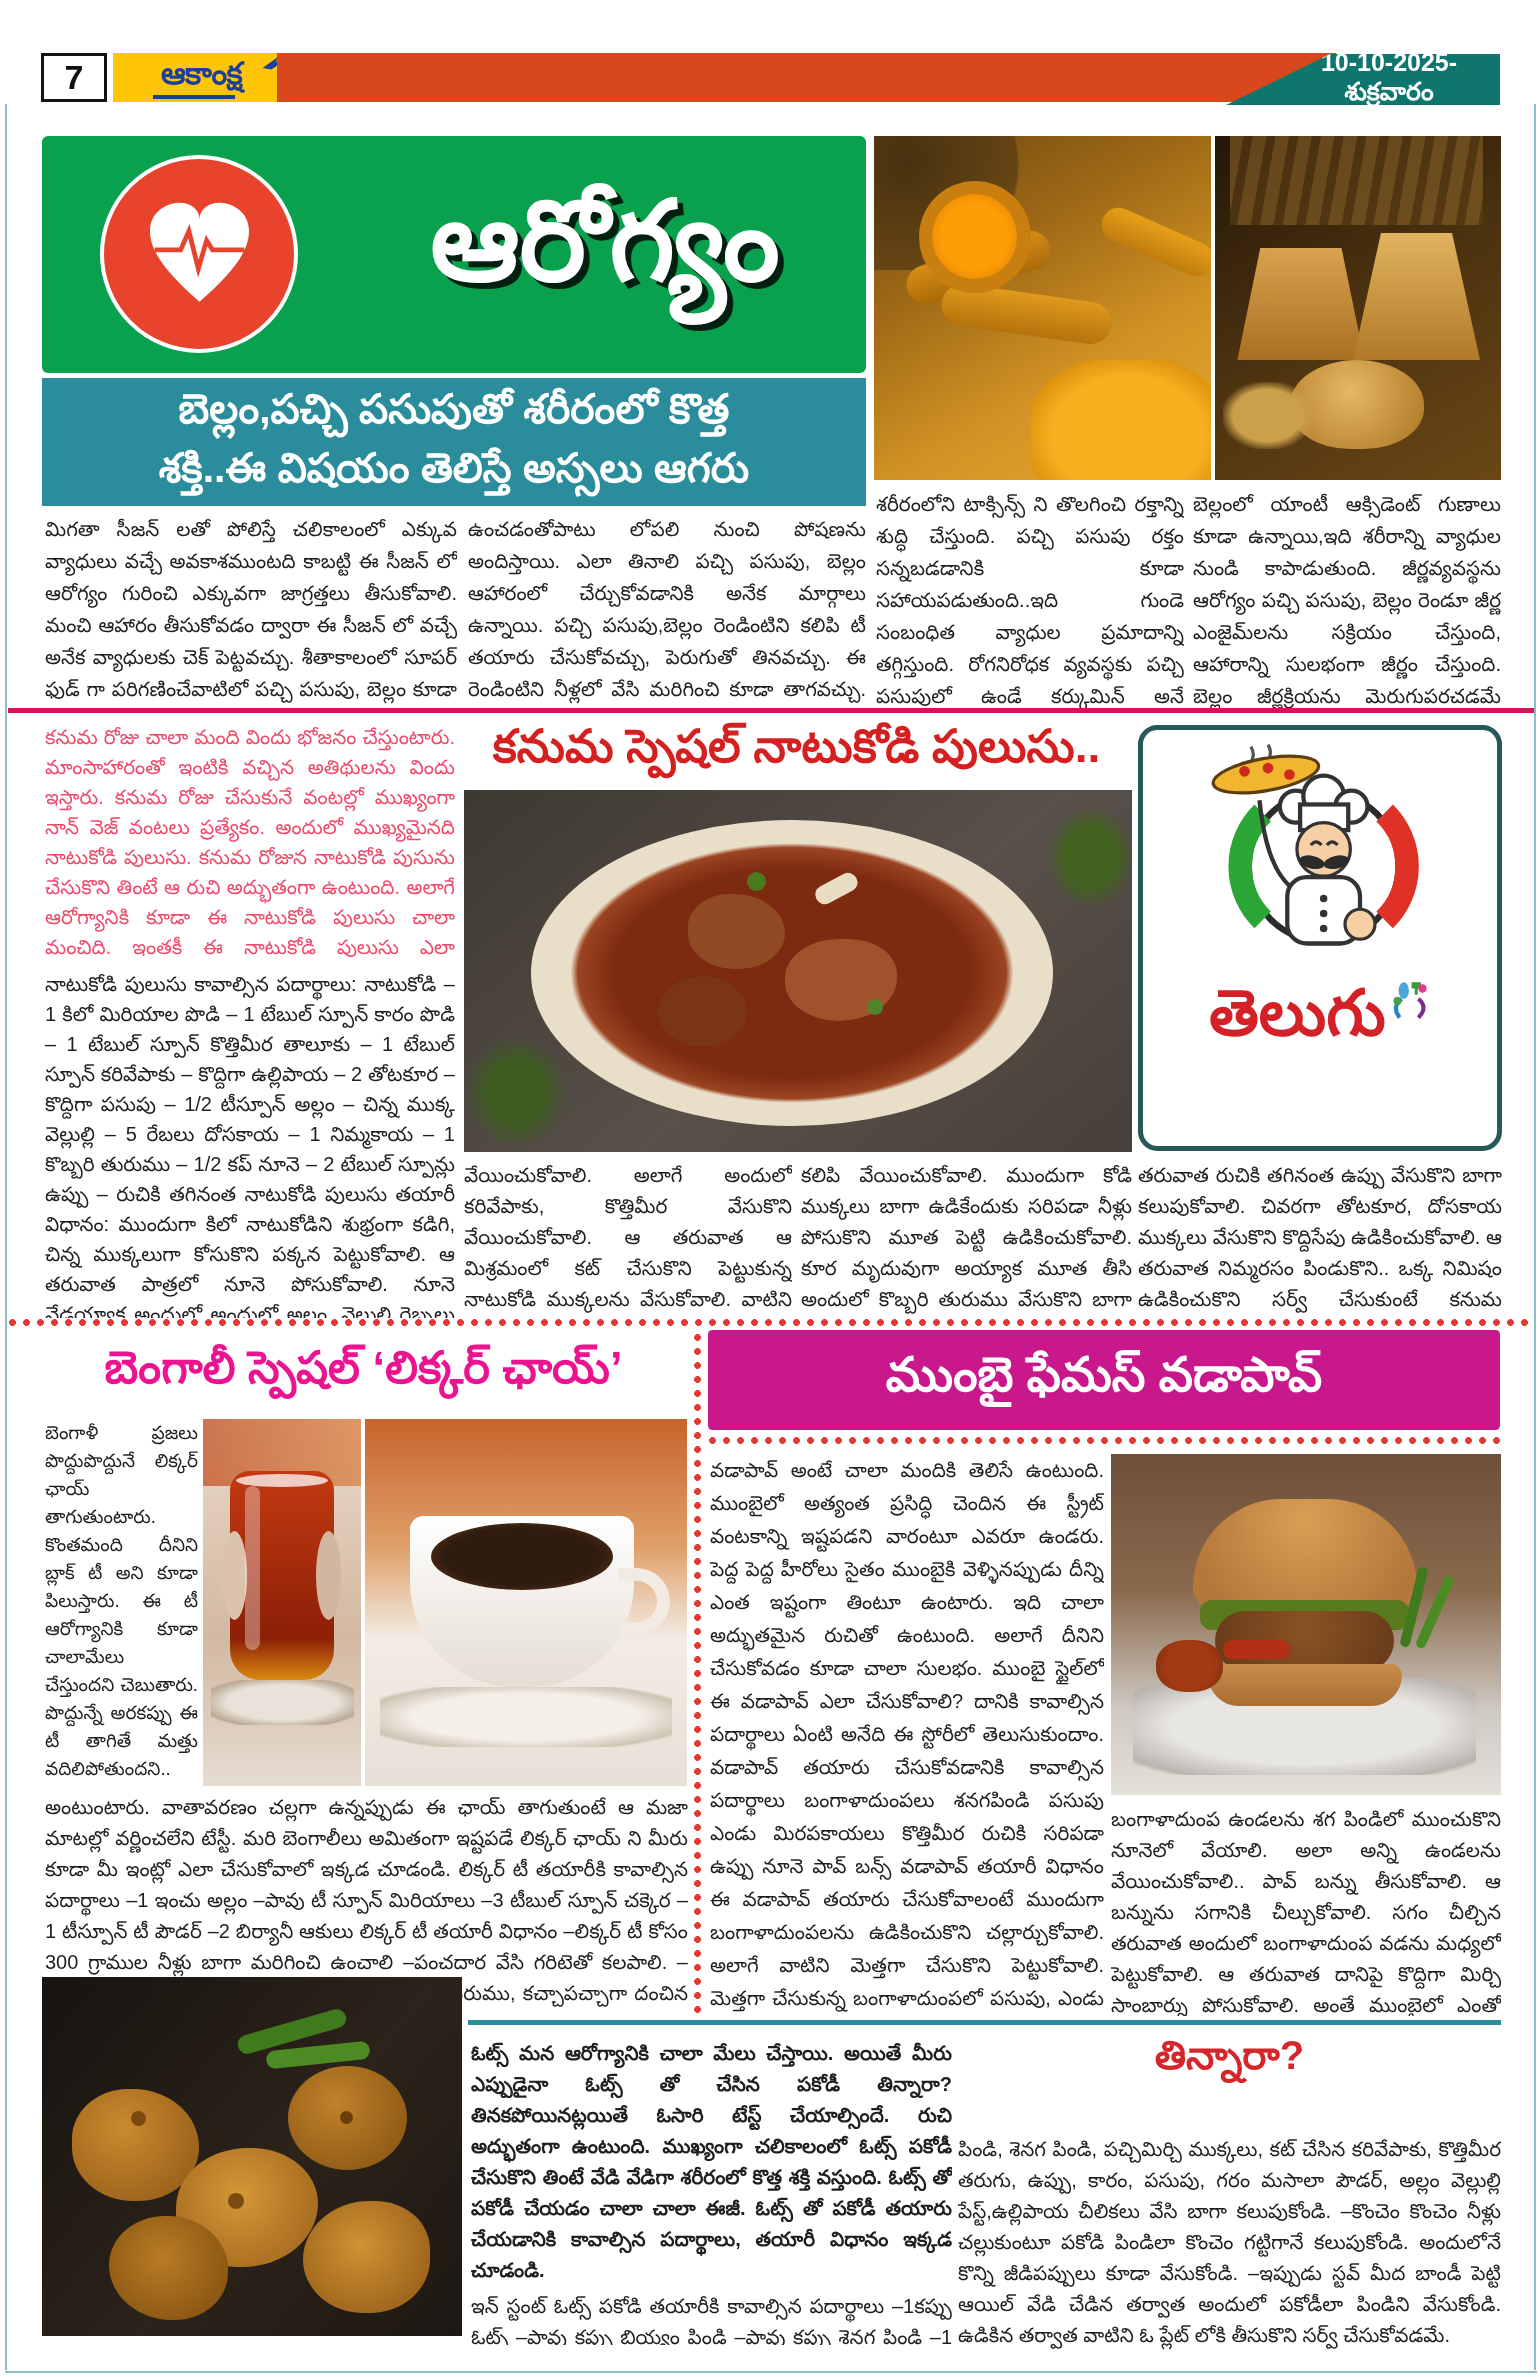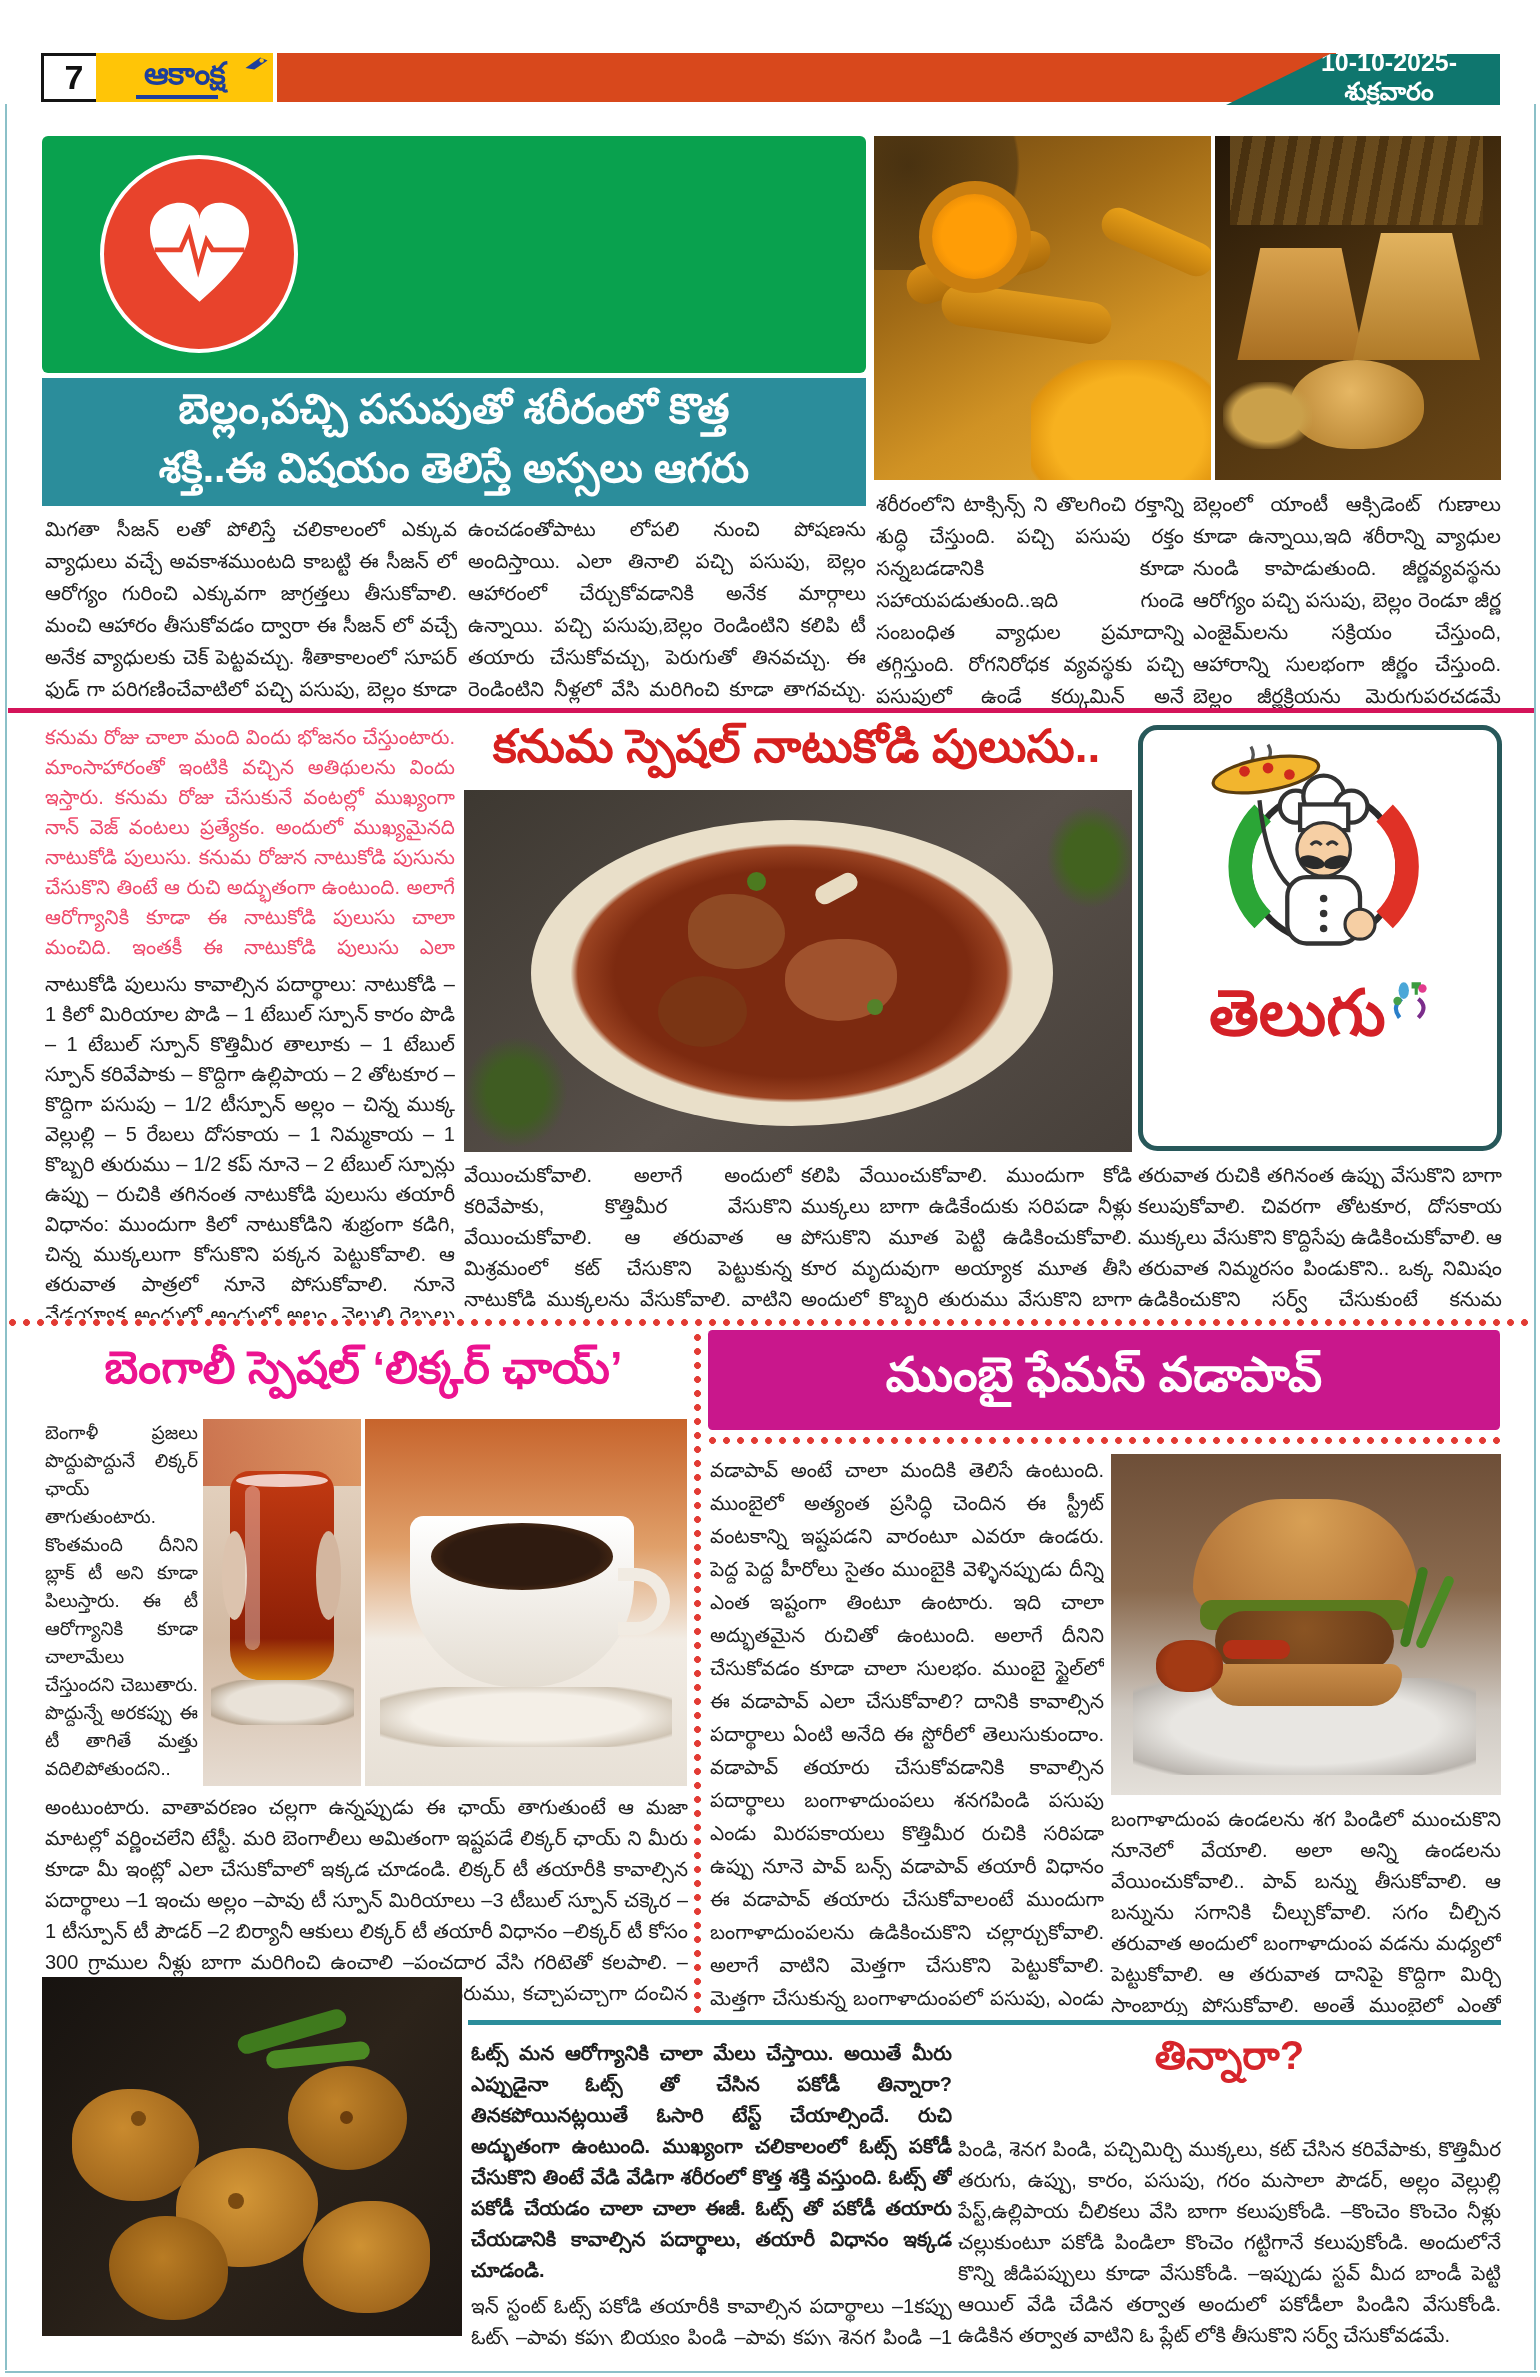--- a/index.html
+++ b/index.html
@@ -16,40 +16,43 @@
 <body>
 
 <div class="abs frame-line" style="left:4.5px;top:104px;width:2.2px;height:2266px;"></div>
 <div class="abs frame-line" style="left:1534px;top:104px;width:2.2px;height:2266px;"></div>
 <div class="abs frame-line" style="left:4.5px;top:2371px;width:1532px;height:2.2px;"></div>
 
 <div class="abs" style="left:0;top:45px;width:1541px;height:67px;">
   <div class="abs center" style="left:41px;top:7.5px;width:66px;height:49px;background:#fff;border:3.7px solid #141414;box-sizing:border-box;font-size:34px;font-weight:bold;color:#111;">
     <span>7</span>
   </div>
-  <div class="abs center" style="left:96px;top:7.5px;width:177px;height:49px;background:#ffc507;">
+  <div class="abs center" style="left:113px;top:7.5px;width:177px;height:49px;background:#ffc507;">
     <span style="color:#1d3f9c;font-weight:bold;font-size:31px;letter-spacing:-0.7px;">ఆకాంక్ష</span>
     <svg width="25" height="15" viewBox="0 0 34 20" style="position:absolute;right:4.5px;top:3px;">
       <polygon points="2,16 22,2 32,6 14,18" fill="#1d3f9c"></polygon>
       <circle cx="24" cy="6" r="3" fill="#ffc507"></circle>
     </svg>
     <div class="abs" style="left:40px;bottom:2.2px;width:82px;height:4.5px;background:#1d3f9c;"></div>
   </div>
   <div class="abs" style="left:277px;top:7.5px;width:1059px;height:49px;background:#d8481c;"></div>
   <div class="abs center" style="left:1226px;top:9px;width:274px;height:51px;background:#0f766e;clip-path:polygon(38% 0,100% 0,100% 100%,0 100%);">
     <span style="color:#fff;font-weight:bold;font-size:25px;padding-left:52px;">10-10-2025-శుక్రవారం</span>
   </div>
 </div>
 
 <div class="abs" style="left:42px;top:136px;width:824px;height:237px;background:#09a14e;border-radius:6px;">
   <div class="abs center" style="left:58px;top:19.4px;width:198px;height:198px;background:#e8432c;border:4.5px solid #fff;border-radius:50%;box-sizing:border-box;">
     <svg width="119" height="112" viewBox="0 0 100 95">
       <path d="M50 88 C20 62 8 44 8 28 C8 12 22 4 33 4 C43 4 50 10 50 18 C50 10 57 4 67 4 C78 4 92 12 92 28 C92 44 80 62 50 88 Z" fill="#ffffff"></path>
       <polyline points="12,44 34,44 41,28 49,60 56,36 61,44 88,44" fill="none" stroke="#e8432c" stroke-width="4"></polyline>
     </svg>
+  </div>
+  <div class="abs center" style="left:276px;top:30px;width:574px;height:179px;">
+    <span style="color:#fff;font-weight:bold;font-size:112px;text-shadow:6px 6px 0 rgba(0,0,0,.8);">ఆరోగ్యం</span>
   </div>
 </div>
 
 <div class="abs" style="left:42px;top:378px;width:824px;height:128px;background:#2b8d9b;">
   <div class="abs center" style="left:0;top:10.4px;width:100%;height:52px;">
     <span style="color:#fff;font-weight:bold;font-size:41px;">బెల్లం,పచ్చి పసుపుతో శరీరంలో కొత్త</span>
   </div>
   <div class="abs center" style="left:0;top:69px;width:100%;height:52px;">
     <span style="color:#fff;font-weight:bold;font-size:41px;">శక్తి..ఈ విషయం తెలిస్తే అస్సలు ఆగరు</span>
   </div>

